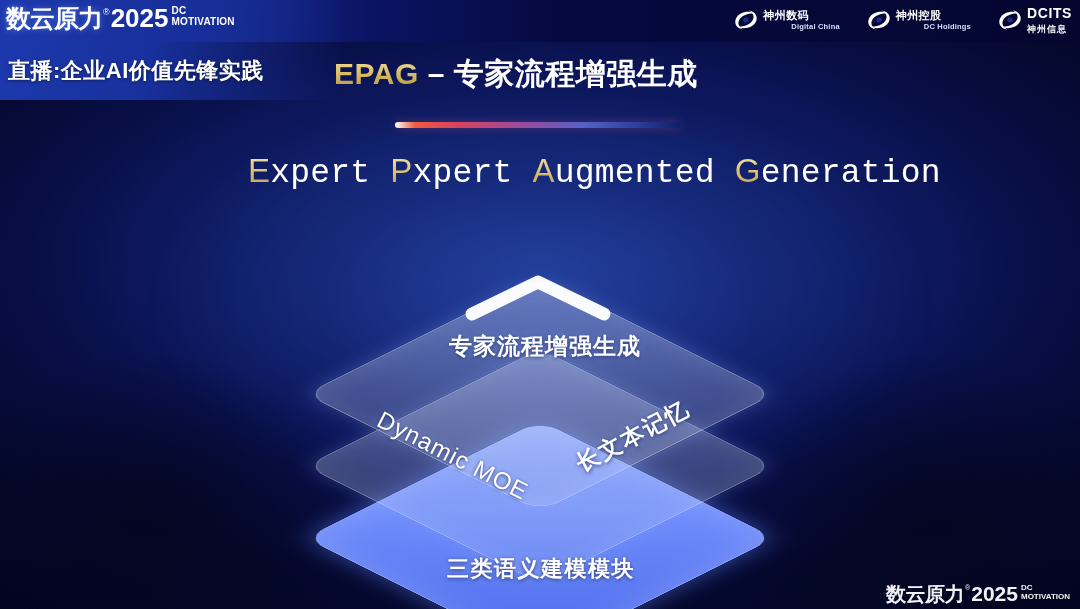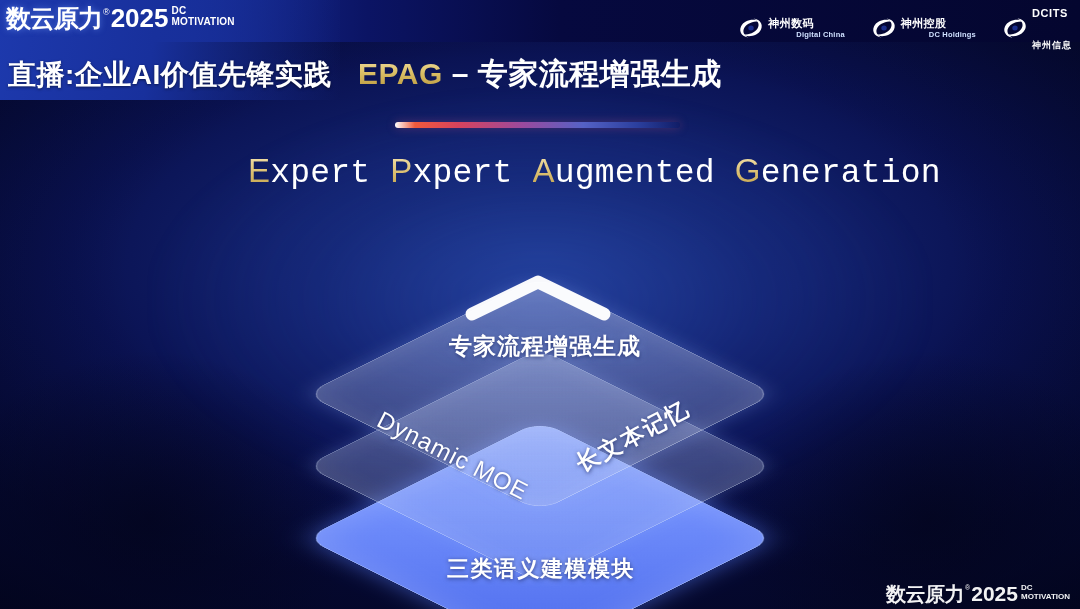--- a/index.html
+++ b/index.html
@@ -120,21 +120,21 @@
     font-weight: bold;
     color: #ffffff;
     line-height: 11px;
     letter-spacing: 0.2px;
   }
 
   .live-subtitle {
     position: absolute;
     left: 8px;
     top: 56px;
-    font-size: 28px;
+    font-size: 22px;
     font-weight: bold;
     color: #ffffff;
     letter-spacing: 0.5px;
     text-shadow: 0 1px 3px rgba(0,0,0,0.5);
     white-space: nowrap;
   }
 
   
   .partners {
     position: absolute;
@@ -169,38 +169,38 @@
   .partner-en {
     font-size: 7.5px;
     font-weight: bold;
     color: #cfe0ff;
     letter-spacing: 0.2px;
     margin-top: 2px;
     white-space: nowrap;
     margin-left: 28px;
   }
   .partner-dcits-main {
-    font-size: 11px;
+    font-size: 14px;
     font-weight: bold;
     color: #ffffff;
     letter-spacing: 0.6px;
     line-height: 15px;
   }
   .partner-dcits-sub {
     font-size: 9px;
     font-weight: bold;
     color: #ffffff;
     letter-spacing: 1px;
-    margin-top: 20px;
+    margin-top: 4px;
   }
 
   
   .epag-title {
     position: absolute;
-    left: 358px;
+    left: 334px;
     top: 54px;
     font-size: 30px;
     font-weight: bold;
     white-space: nowrap;
     letter-spacing: 0.5px;
   }
   .epag-abbr {
     background: linear-gradient(180deg, #f4e2a4 0%, #d9bd63 50%, #b9973d 100%);
     -webkit-background-clip: text;
     background-clip: text;

